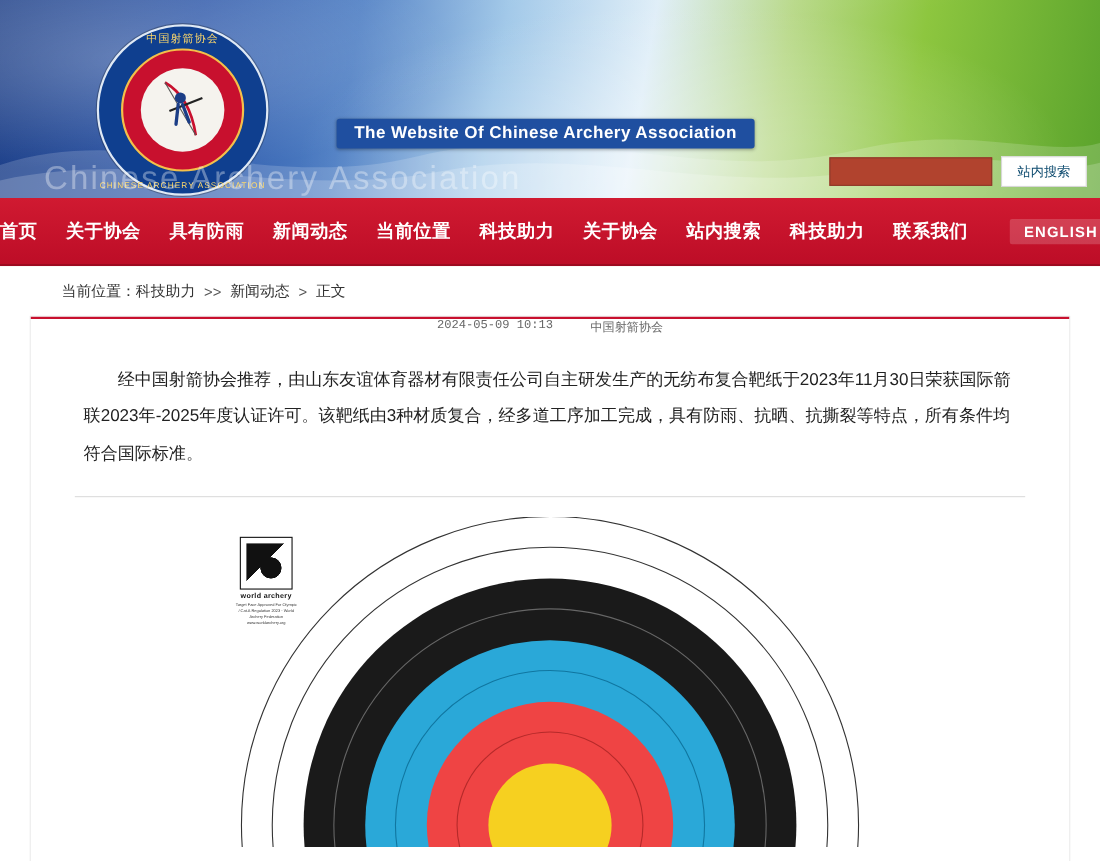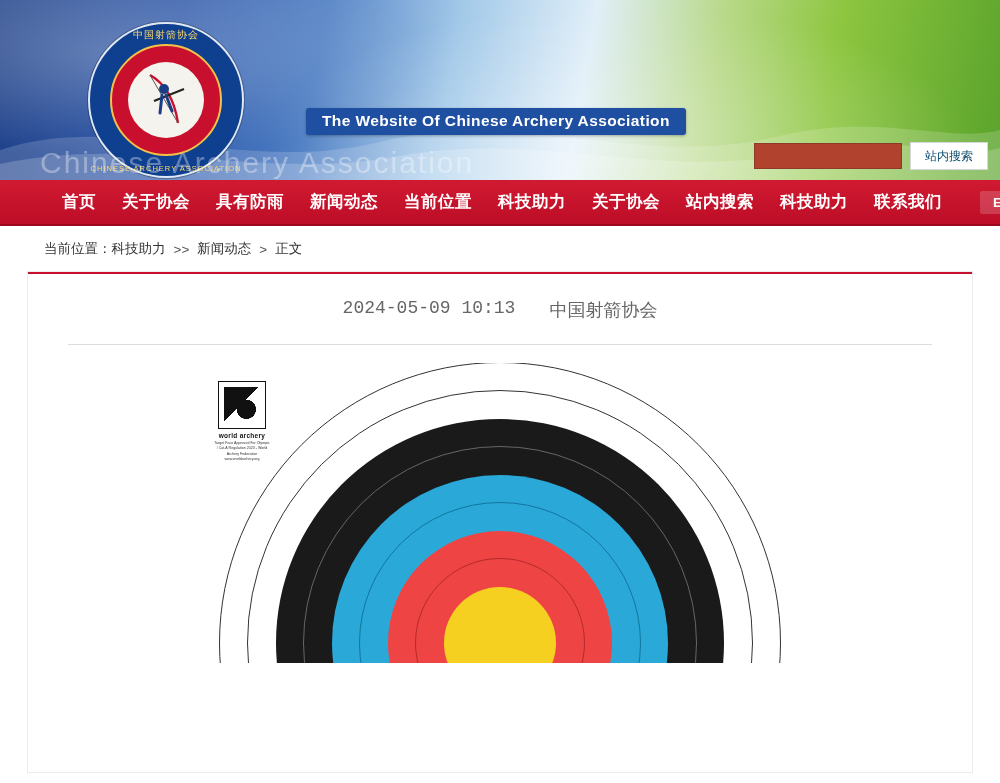--- a/index.html
+++ b/index.html
@@ -145,26 +145,25 @@
     background: #ffffff;
     border: 1px solid #d7d7d7;
     color: #0c4a6e;
     font-size: 12px;
     cursor: pointer;
     padding: 0 8px;
   }
 
   
   .nav {
-    height: 46px;
+    height: 62px;
     background: #c8102e;
     background: linear-gradient(#d01a31, #bd0d27);
     display: flex;
     align-items: center;
-    padding-left: 62px;
     box-sizing: border-box;
     border-bottom: 2px solid #9d0a20;
   }
   .nav-item {
     color: #ffffff;
     font-size: 16.5px;
     font-weight: bold;
     margin-right: 26px;
     white-space: nowrap;
     cursor: pointer;
@@ -178,21 +177,21 @@
     border-radius: 2px;
     letter-spacing: 1px;
     margin-left: 12px;
   }
 
   
   .breadcrumb {
     height: 46px;
     display: flex;
     align-items: center;
-    padding-left: 44px;
+    padding-left: 56px;
     font-size: 13.5px;
     color: #333333;
     background: #ffffff;
     box-sizing: border-box;
   }
   .breadcrumb .sep { margin: 0 8px; color: #555; }
   .breadcrumb a { color: #333333; text-decoration: none; cursor: pointer; }
 
   .content-wrap {
     margin: 0 28px;
@@ -209,22 +208,21 @@
     font-size: 19.5px;
     font-weight: bold;
     color: #1a1a1a;
     padding-top: 44px;
     letter-spacing: .5px;
   }
   .article-meta {
     display: flex;
     justify-content: center;
     gap: 34px;
-    margin-top: 24px;
-    font-size: 18px;
+    font-size: 11px;
     color: #666666;
     font-family: "Liberation Mono", monospace;
   }
   .article-meta .src { font-family: "Liberation Sans", sans-serif; }
 
   .article-body {
     margin-top: 24px;
     font-size: 15.5px;
     line-height: 2.15;
     color: #222222;
@@ -361,20 +359,21 @@
     <span>正文</span>
   </div>
 
   <div class="content-wrap">
 
     <div class="article-meta">
       <span>2024-05-09 10:13</span>
       <span class="src">中国射箭协会</span>
     </div>
 
+    <div class="article-body">经中国射箭协会推荐，由山东友谊体育器材有限责任公司自主研发生产的无纺布复合靶纸于2023年11月30日荣获国际箭联2023年-2025年度认证许可。该靶纸由3种材质复合，经多道工序加工完成，具有防雨、抗晒、抗撕裂等特点，所有条件均符合国际标准。</div>
 
     <div class="figure">
       <div class="target-area">
         <div class="target">
           <div class="ring" style="width:560px;height:560px;background:#ffffff;border:1px solid #333;"></div>
           <div class="ring" style="width:504px;height:504px;background:#ffffff;border:1px solid #333;"></div>
           <div class="ring" style="width:448px;height:448px;background:#1a1a1a;"></div>
           <div class="ring" style="width:392px;height:392px;background:#1a1a1a;border:1px solid #666;"></div>
           <div class="ring" style="width:336px;height:336px;background:#2aa8d8;"></div>
           <div class="ring" style="width:280px;height:280px;background:#2aa8d8;border:1px solid #1076a0;"></div>

